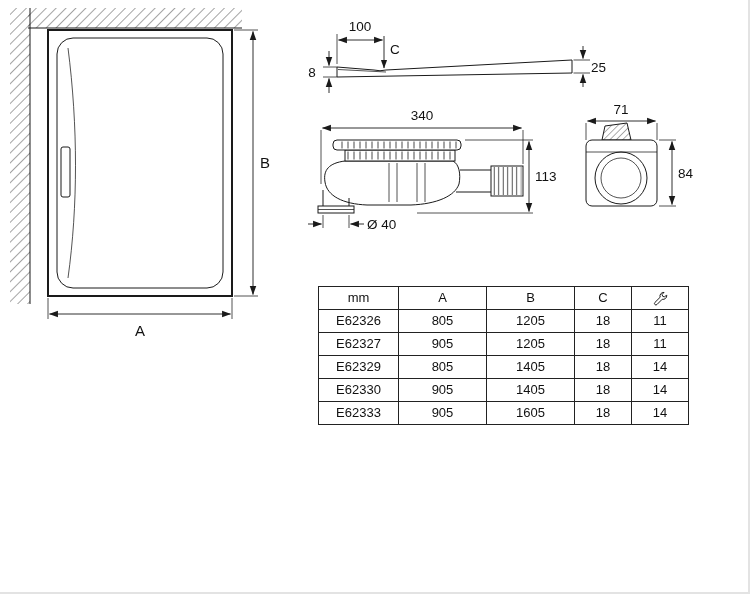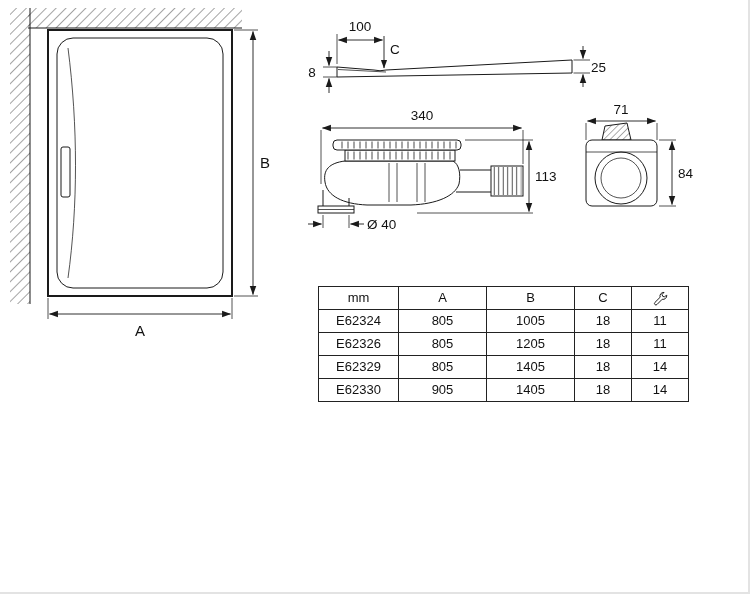--- a/index.html
+++ b/index.html
@@ -212,43 +212,50 @@
         <th>C</th>
         <th>
           <svg width="17" height="17" viewBox="0 0 24 24">
             <path d="M20.8 7.6 a5.2 5.2 0 0 1-6.4 5.5 L7 20.5 a2 2 0 0 1-2.9-2.9 l7.4-7.4 A5.2 5.2 0 0 1 17 3.4 l-2.8 2.8 0.9 2.7 2.7 0.9 2.8-2.8 z" fill="none" stroke="#1a1a1a" stroke-width="1.4" stroke-linejoin="round"></path>
           </svg>
         </th>
       </tr>
     </thead>
     <tbody>
       <tr>
-        <td>E62324</td>
-        <td>805</td>
-        <td>1005</td>
-        <td>18</td>
-        <td>11</td>
-      </tr>
-      <tr>
         <td>E62326</td>
         <td>805</td>
         <td>1205</td>
         <td>18</td>
         <td>11</td>
       </tr>
       <tr>
+        <td>E62327</td>
+        <td>905</td>
+        <td>1205</td>
+        <td>18</td>
+        <td>11</td>
+      </tr>
+      <tr>
         <td>E62329</td>
         <td>805</td>
         <td>1405</td>
         <td>18</td>
         <td>14</td>
       </tr>
       <tr>
         <td>E62330</td>
         <td>905</td>
         <td>1405</td>
         <td>18</td>
         <td>14</td>
       </tr>
+      <tr>
+        <td>E62333</td>
+        <td>905</td>
+        <td>1605</td>
+        <td>18</td>
+        <td>14</td>
+      </tr>
     </tbody>
   </table>
 
 </div>
 
 </body></html>

